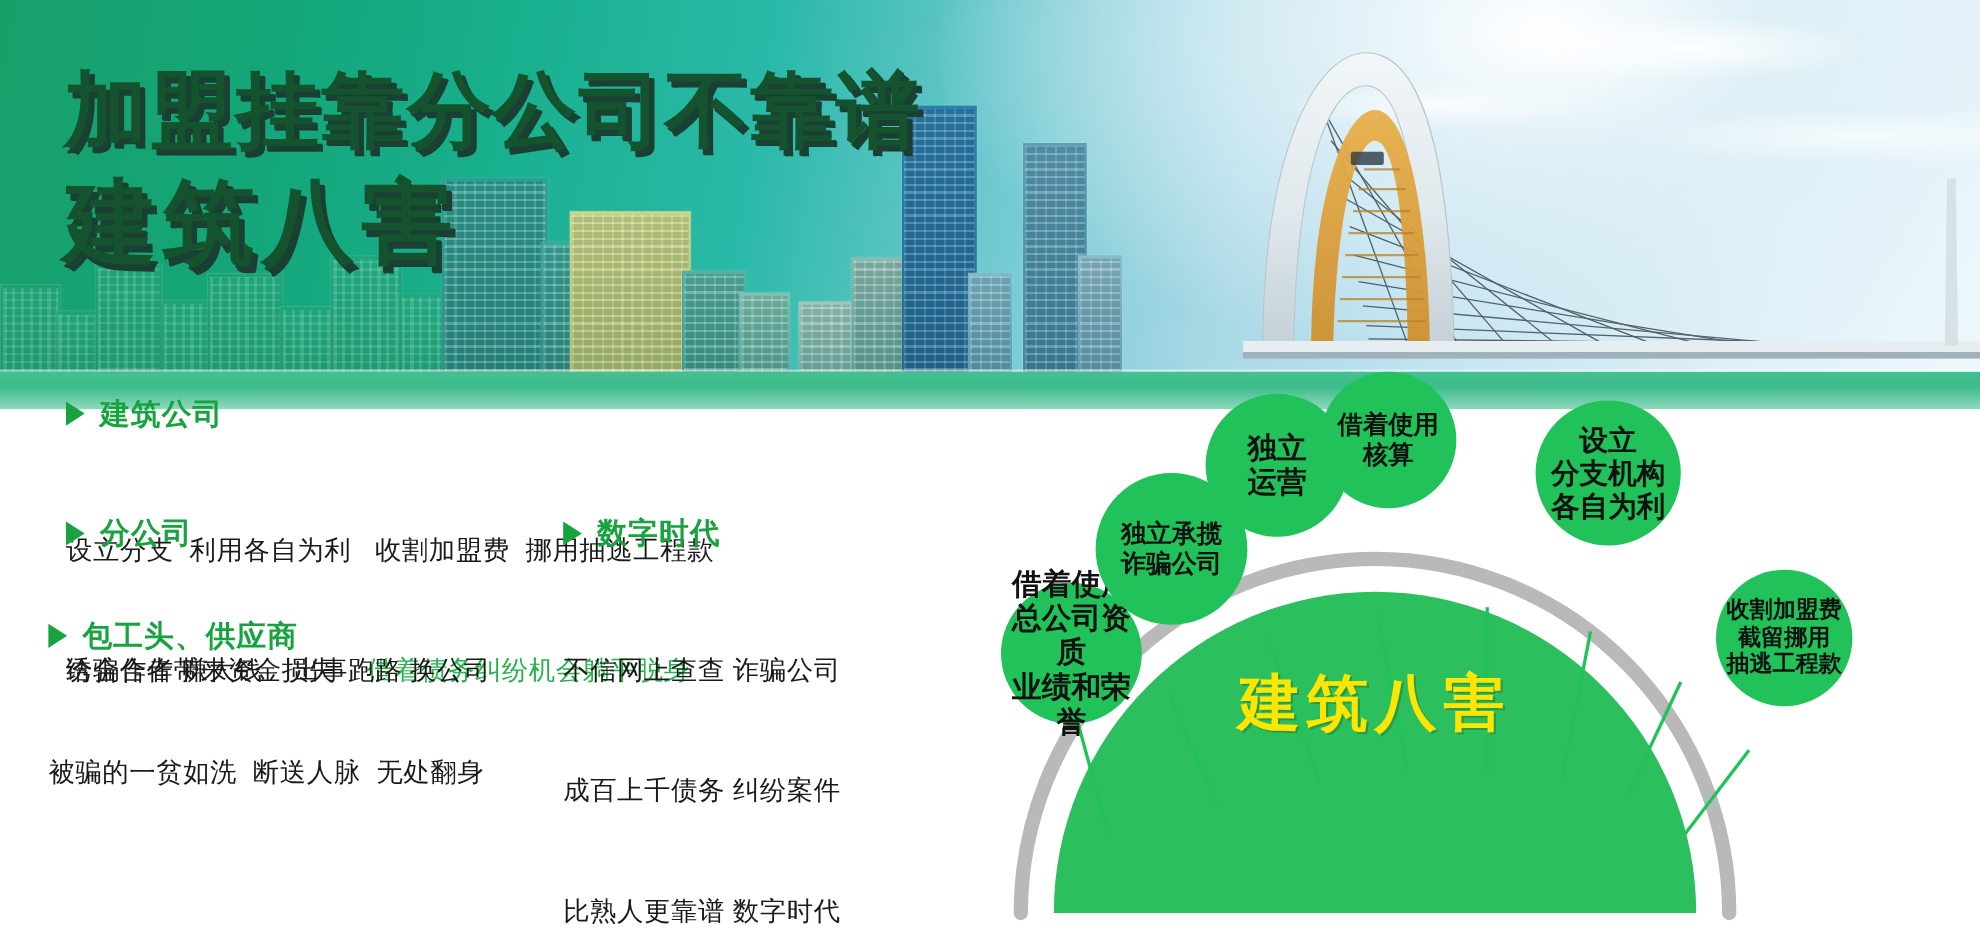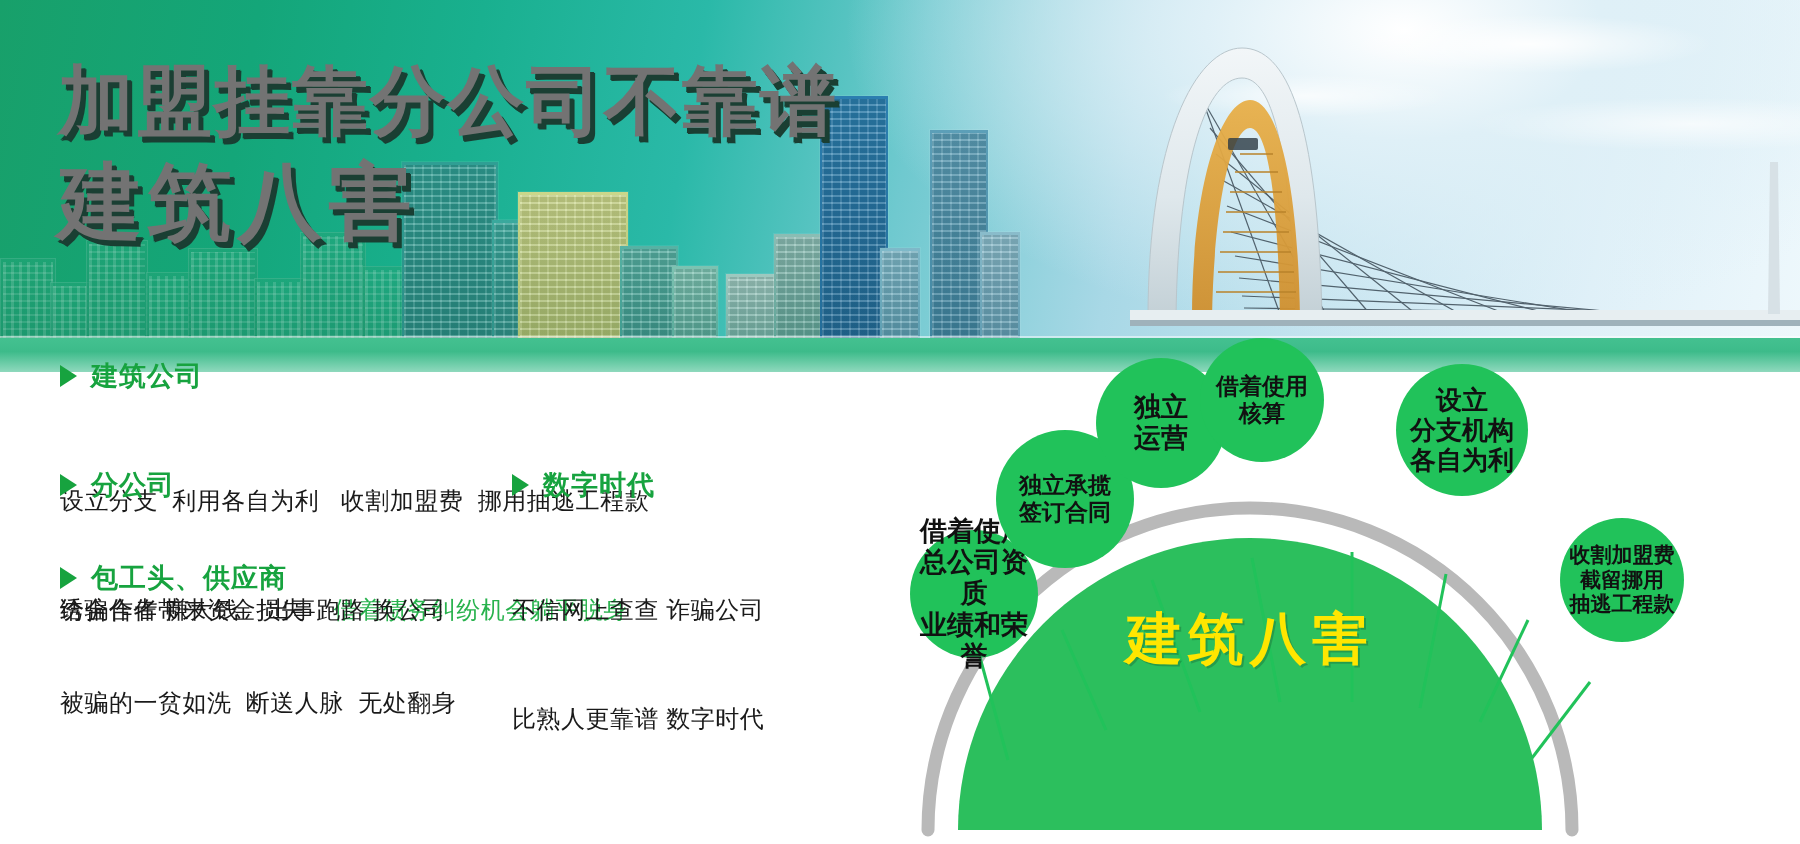--- a/index.html
+++ b/index.html
@@ -85,21 +85,21 @@
   .bridge { position:absolute; left: 1130px; bottom: 30px; width: 670px; height: 300px; }
   .bridge svg { width: 100%; height: 100%; display:block; }
 
   .hero-title {
     position: absolute; left: 58px; top: 52px;
     z-index: 5;
   }
   .hero-title .line {
     font-size: 76px;
     font-weight: 700;
-    color: #737373;
+    color: #14532d;
     letter-spacing: 2px;
     line-height: 1.28;
     text-shadow: 4px 5px 0 #1a3f33, 5px 6px 0 #1a3f33;
     white-space: nowrap;
   }
   .hero-title .line2 { font-size: 84px; letter-spacing: 6px; }
 
   
   .left-col { position:absolute; left: 0; top: 372px; width: 920px; height: 380px; }
 
@@ -122,21 +122,21 @@
 
   .grp-company { position:absolute; left:60px; top:-14px; }
   .grp-company .sec-body { margin-top: 16px; }
 
   .grp-branch { position:absolute; left:60px; top:95px; }
   .grp-branch .sec-body { margin-top: 16px; }
 
   .grp-digital { position:absolute; left:512px; top:95px; }
   .grp-digital .sec-body { margin-top: 16px; }
 
-  .grp-contractor { position:absolute; left:60px; top:188px; }
+  .grp-contractor { position:absolute; left:44px; top:188px; }
   .grp-contractor .sec-body { margin-top: 16px; }
 
   .cta {
     position:absolute; left:62px; top:275px;
     width: 524px; height: 58px;
     background: linear-gradient(180deg,#ffe24a 0%, #ffd400 55%, #f5c400 100%);
     border: 3px solid #111111;
     border-radius: 8px;
     display:flex; align-items:center; justify-content:center; gap: 6px;
     box-shadow: 0 2px 0 rgba(0,0,0,0.25);
@@ -302,20 +302,21 @@
       </div>
     </div>
 
     <div class="grp-digital">
       <div class="sec-head">
         <span class="tri"></span>
         <span>数字时代</span>
       </div>
       <div class="sec-body">
         <div>不信网上查查 诈骗公司</div>
+        <div>成百上千债务 纠纷案件</div>
         <div>比熟人更靠谱 数字时代</div>
       </div>
     </div>
 
     <div class="grp-contractor">
       <div class="sec-head">
         <span class="tri"></span>
         <span>包工头、供应商</span>
       </div>
       <div class="sec-body">
@@ -342,21 +343,21 @@
         <path d="M628 290 L580 392"></path>
         <path d="M690 352 L632 428"></path>
       </g>
     </svg>
 
     <div class="bubble" style="left:10px;  top:200px; width:128px; height:128px; font-size:27px;">借着使用
 总公司资质
 业绩和荣誉</div>
 
     <div class="bubble" style="left:96px;  top:100px; width:138px; height:138px; font-size:23px;">独立承揽
-签订合同</div>
+诈骗公司</div>
 
     <div class="bubble" style="left:196px; top:28px;  width:130px; height:130px; font-size:27px;">独立
 运营</div>
 
     <div class="bubble" style="left:300px; top:8px;   width:124px; height:124px; font-size:23px;">借着使用
 核算</div>
 
 
     <div class="bubble" style="left:496px; top:34px;  width:132px; height:132px; font-size:26px;">设立
 分支机构

